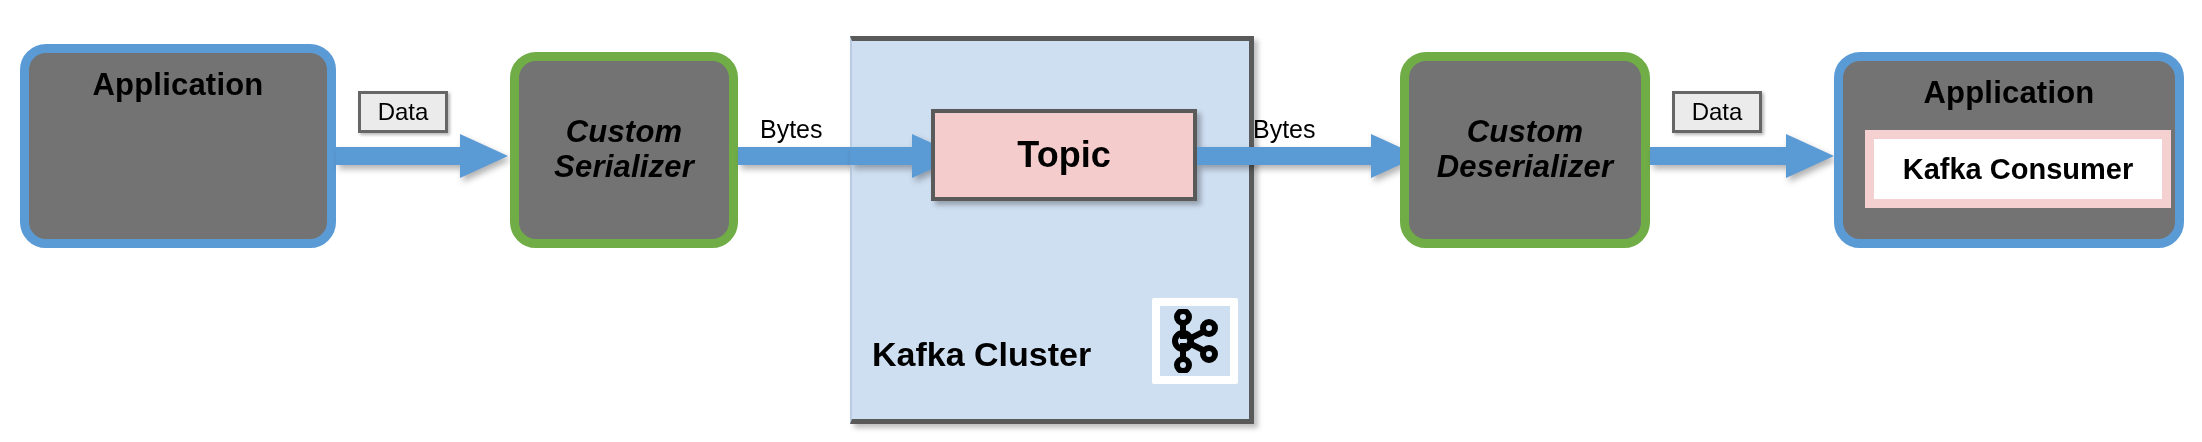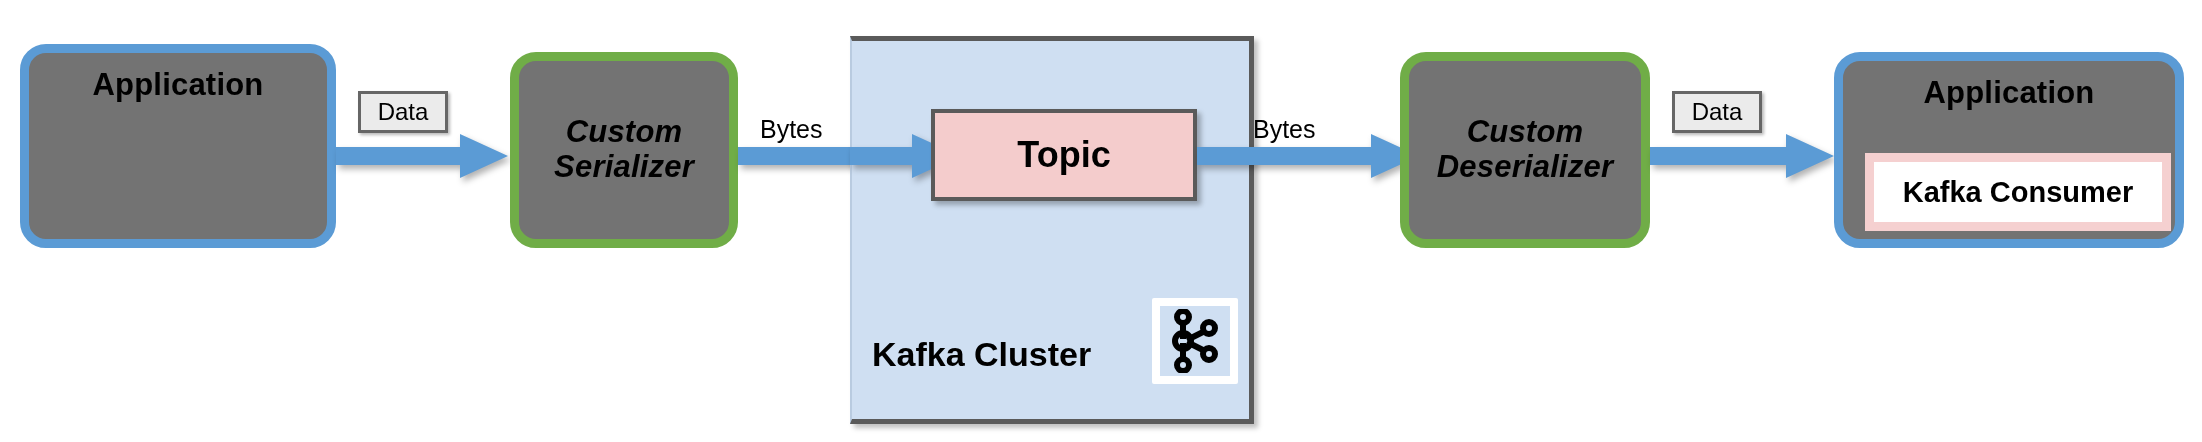--- a/index.html
+++ b/index.html
@@ -217,18 +217,18 @@
     <span>Data</span>
   </div>
   <div class="abs arrow" style="left:1650px; top:134px; width:184px; height:44px;">
     <svg width="184" height="44" viewBox="0 0 184 44" xmlns="http://www.w3.org/2000/svg">
       <path d="M0,13 L136,13 L136,0 L184,22 L136,44 L136,31 L0,31 Z" fill="#5b9bd5"></path>
     </svg>
   </div>
 
   <div class="abs rbox rbox-blue" style="left:1834px; top:52px; width:350px; height:196px;">
     <div class="rbox-title" style="margin-top:15px;">Application</div>
-    <div class="pink-chip" style="position:absolute; left:22px; top:92px; width:288px; height:60px;">
+    <div class="pink-chip" style="position:absolute; left:22px; top:69px; width:288px; height:60px;">
       <span>Kafka Consumer</span>
     </div>
   </div>
 
 </div>
 
 </body></html>

